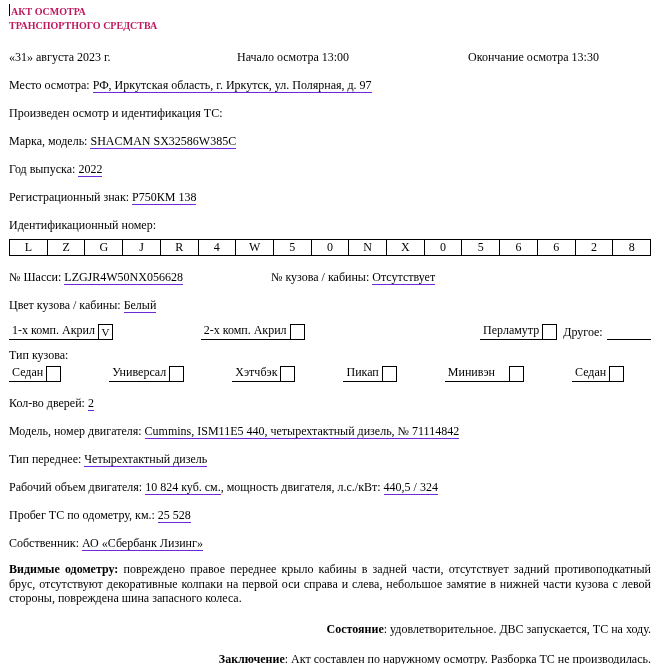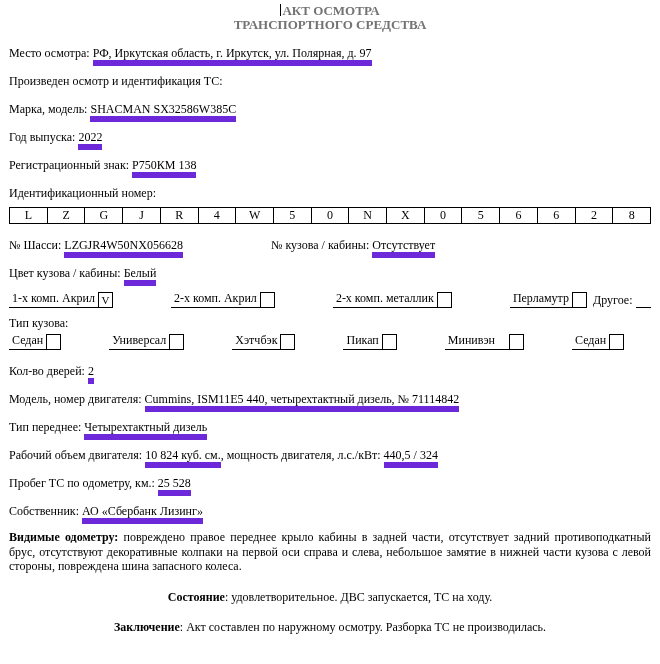--- a/index.html
+++ b/index.html
@@ -1,26 +1,26 @@
 <!DOCTYPE html>
 <html><head>
 <meta charset="utf-8">
 <style>
   html,body{margin:0;padding:0;background:#fff;}
   body{width:660px;height:664px;overflow:hidden;
        font-family:"Liberation Serif",serif;font-size:12px;color:#000;}
   .page{padding:4px 9px 0 9px;}
-  .title{text-align:center;font-weight:bold;font-size:13px;line-height:14px;color:#737373;}
+  .title{text-align:left;font-weight:bold;font-size:10px;line-height:14px;color:#be185d;}
   .cursor{display:inline-block;width:1px;height:12px;background:#000;margin-right:1px;vertical-align:-1px;}
   .meta-row{display:flex;margin-top:17px;line-height:14px;}
   .meta-row .m1{width:228px;}
   .meta-row .m2{width:231px;}
   .meta-row .m3{flex:1;}
   .row{margin-top:14px;line-height:14px;white-space:nowrap;}
-  .u{border-bottom:6px solid #6d28d9;}
+  .u{border-bottom:1px solid #6d28d9;}
   .pad{padding:0 6px;}
   
   table.vin{width:100%;border-collapse:collapse;margin-top:7px;table-layout:fixed;}
   table.vin td{border:1px solid #000;text-align:center;font-size:12px;height:15px;padding:0;line-height:15px;}
   
   .cols{display:flex;}
   .cols .c1{width:262px;}
   
   .cbrow{display:flex;margin-top:11px;line-height:15px;align-items:flex-end;}
   .cbrow .sp{flex:1;}
@@ -29,33 +29,38 @@
   .ol.mini{padding-right:14px;}
   .cb{display:inline-block;width:13px;height:14px;border:1px solid #000;text-align:center;
       font-size:11px;line-height:14px;vertical-align:bottom;background:#fff;}
   .other{flex:1;display:flex;align-items:flex-end;margin-left:6px;}
   .other .blank{flex:1;border-bottom:1px solid #000;height:13px;margin-left:4px;}
   .body-label{margin-top:9px;line-height:13px;}
   .cbrow.body-row{margin-top:3px;gap:24px;}
   .cbrow.body-row .last{margin-right:26px;}
   
   .para{margin:12px 0 0 0;line-height:14.5px;text-align:justify;}
-  .para.short{margin-top:16px;text-align:center;}
+  .para.short{margin-top:16px;text-align:right;}
   b{font-weight:bold;}
 </style>
 </head>
 <body>
 
 <div class="page">
 
   <div class="title">
     <div><span class="cursor"></span><span>АКТ ОСМОТРА</span></div>
     <div>ТРАНСПОРТНОГО СРЕДСТВА</div>
   </div>
 
+  <div class="meta-row">
+    <span class="m1">«31» августа 2023 г.</span>
+    <span class="m2">Начало осмотра 13:00</span>
+    <span class="m3">Окончание осмотра 13:30</span>
+  </div>
 
   <div class="row">
     <span>Место осмотра:</span>
     <span class="u">РФ, Иркутская область, г. Иркутск, ул. Полярная, д. 97</span>
   </div>
 
   <div class="row">Произведен осмотр и идентификация ТС:</div>
 
   <div class="row">
     <span>Марка, модель:</span>
@@ -112,21 +117,20 @@
   <div class="row">
     <span>Цвет кузова / кабины:</span>
     <span class="u">Белый</span>
   </div>
 
   <div class="cbrow">
     <span class="opt"><span class="ol">1-х комп. Акрил</span><span class="cb">V</span></span>
     <span class="sp"></span>
     <span class="opt"><span class="ol">2-х комп. Акрил</span><span class="cb"></span></span>
     <span class="sp"></span>
-    <span class="opt"><span class="ol">2-х комп. металлик</span><span class="cb"></span></span>
     <span class="sp"></span>
     <span class="opt"><span class="ol">Перламутр</span><span class="cb"></span></span>
     <span class="other">
         <span>Другое:</span>
         <span class="blank"></span>
       </span>
   </div>
 
   <div class="body-label">Тип кузова:</div>
 

